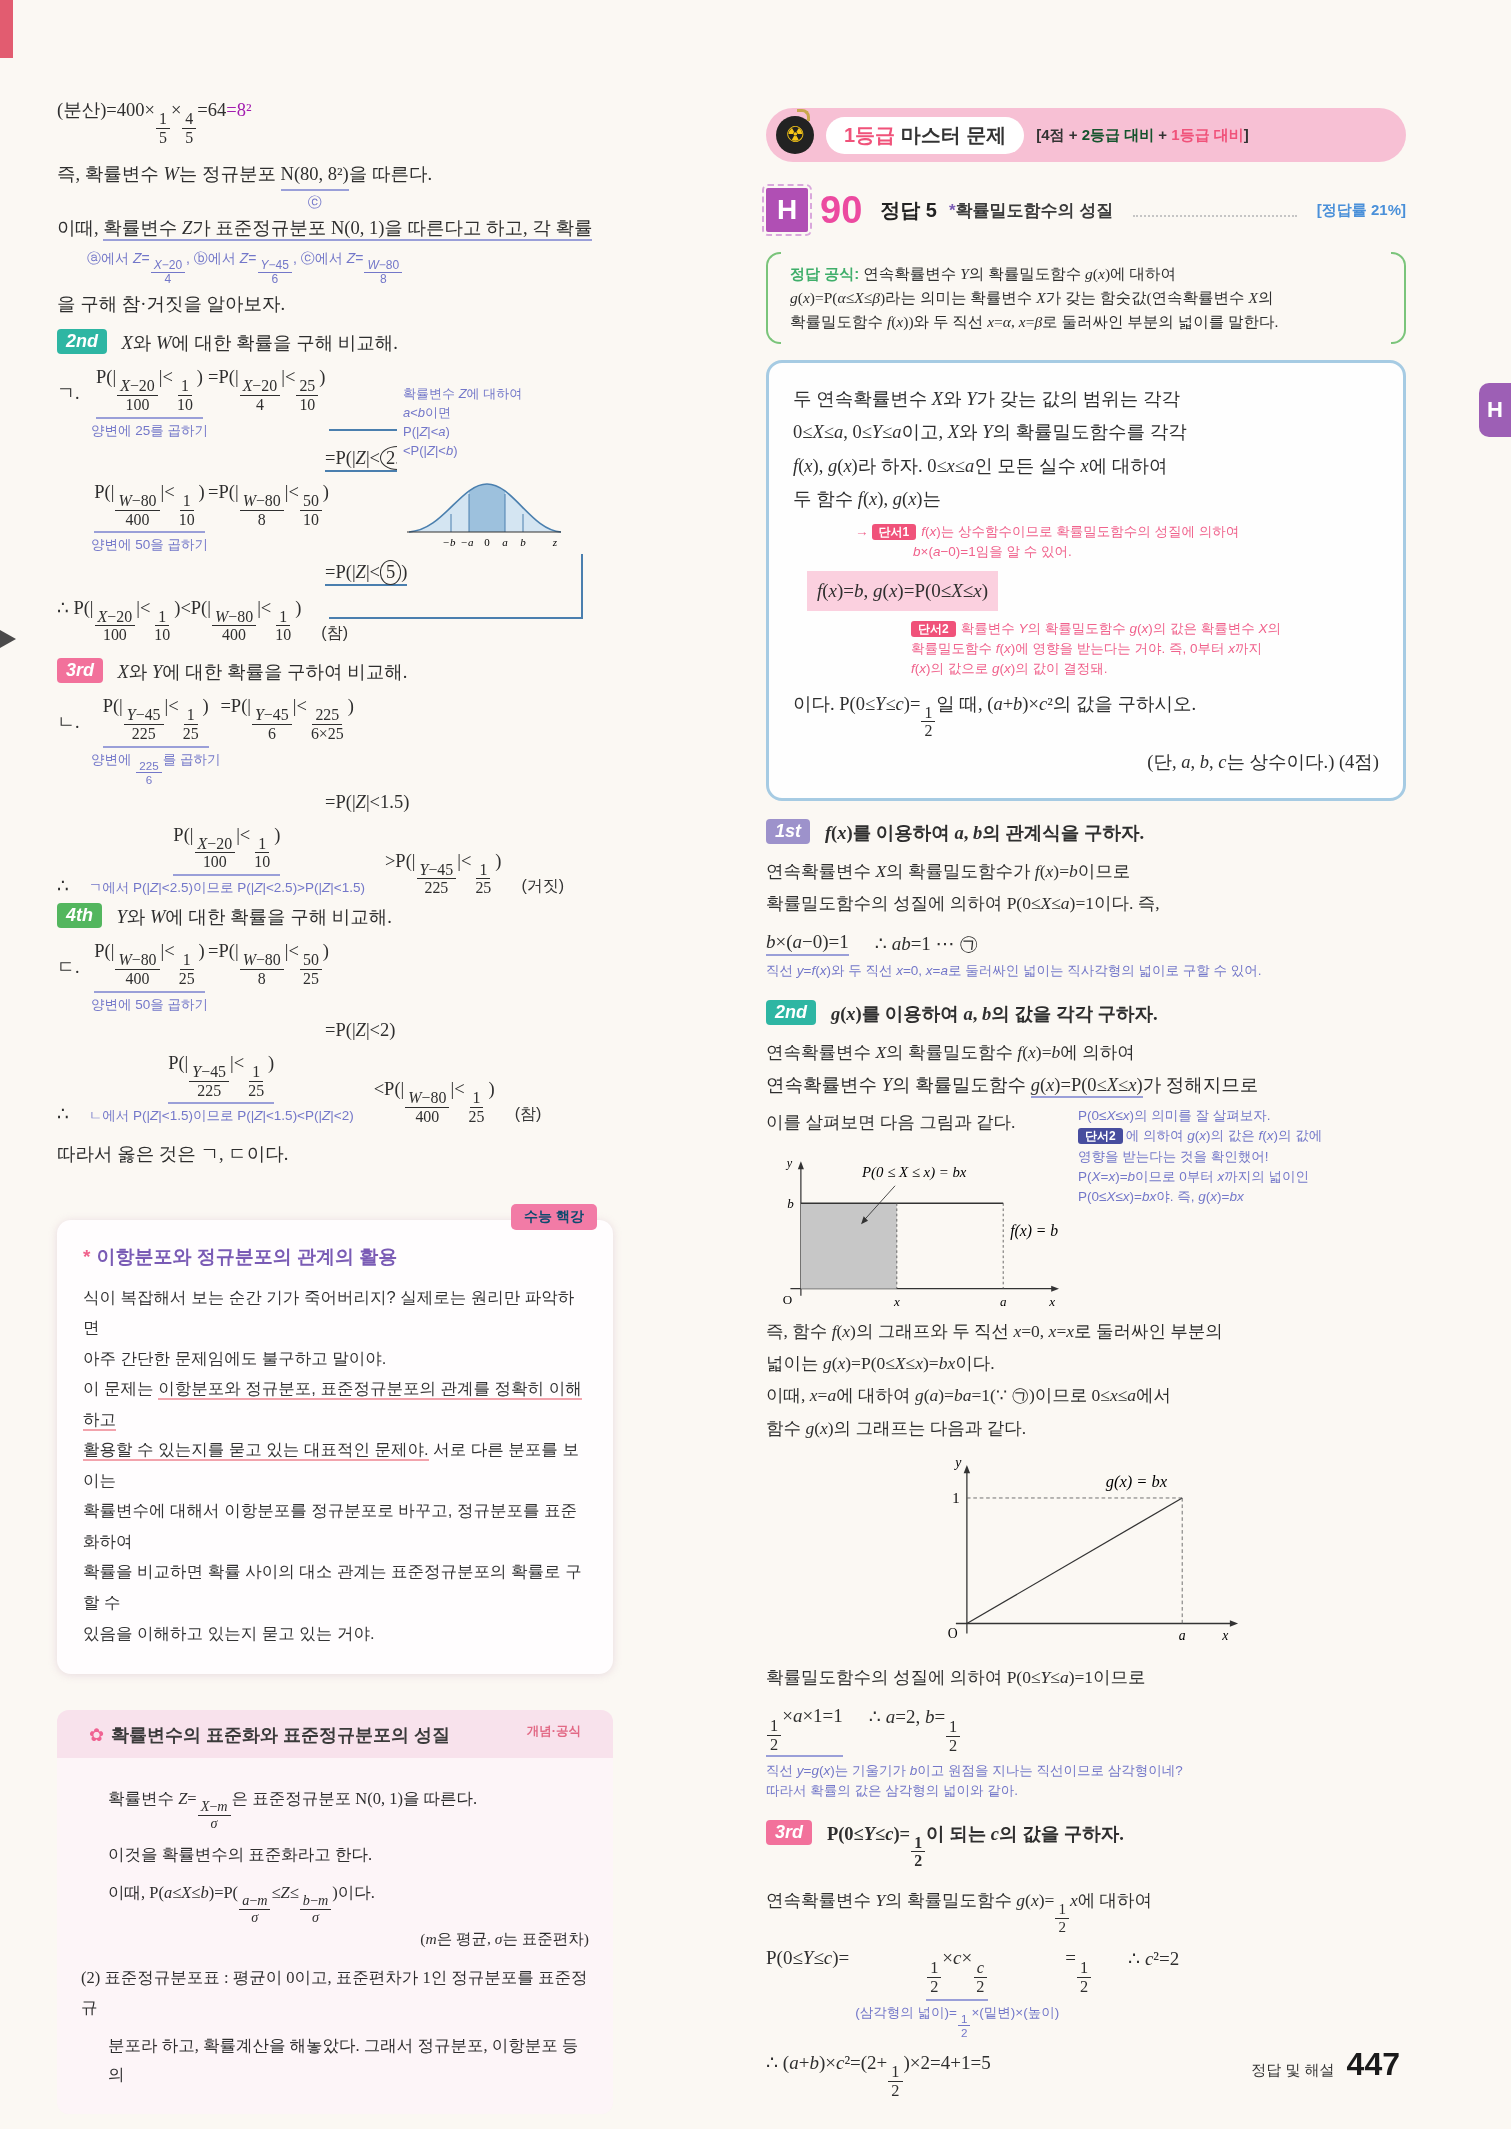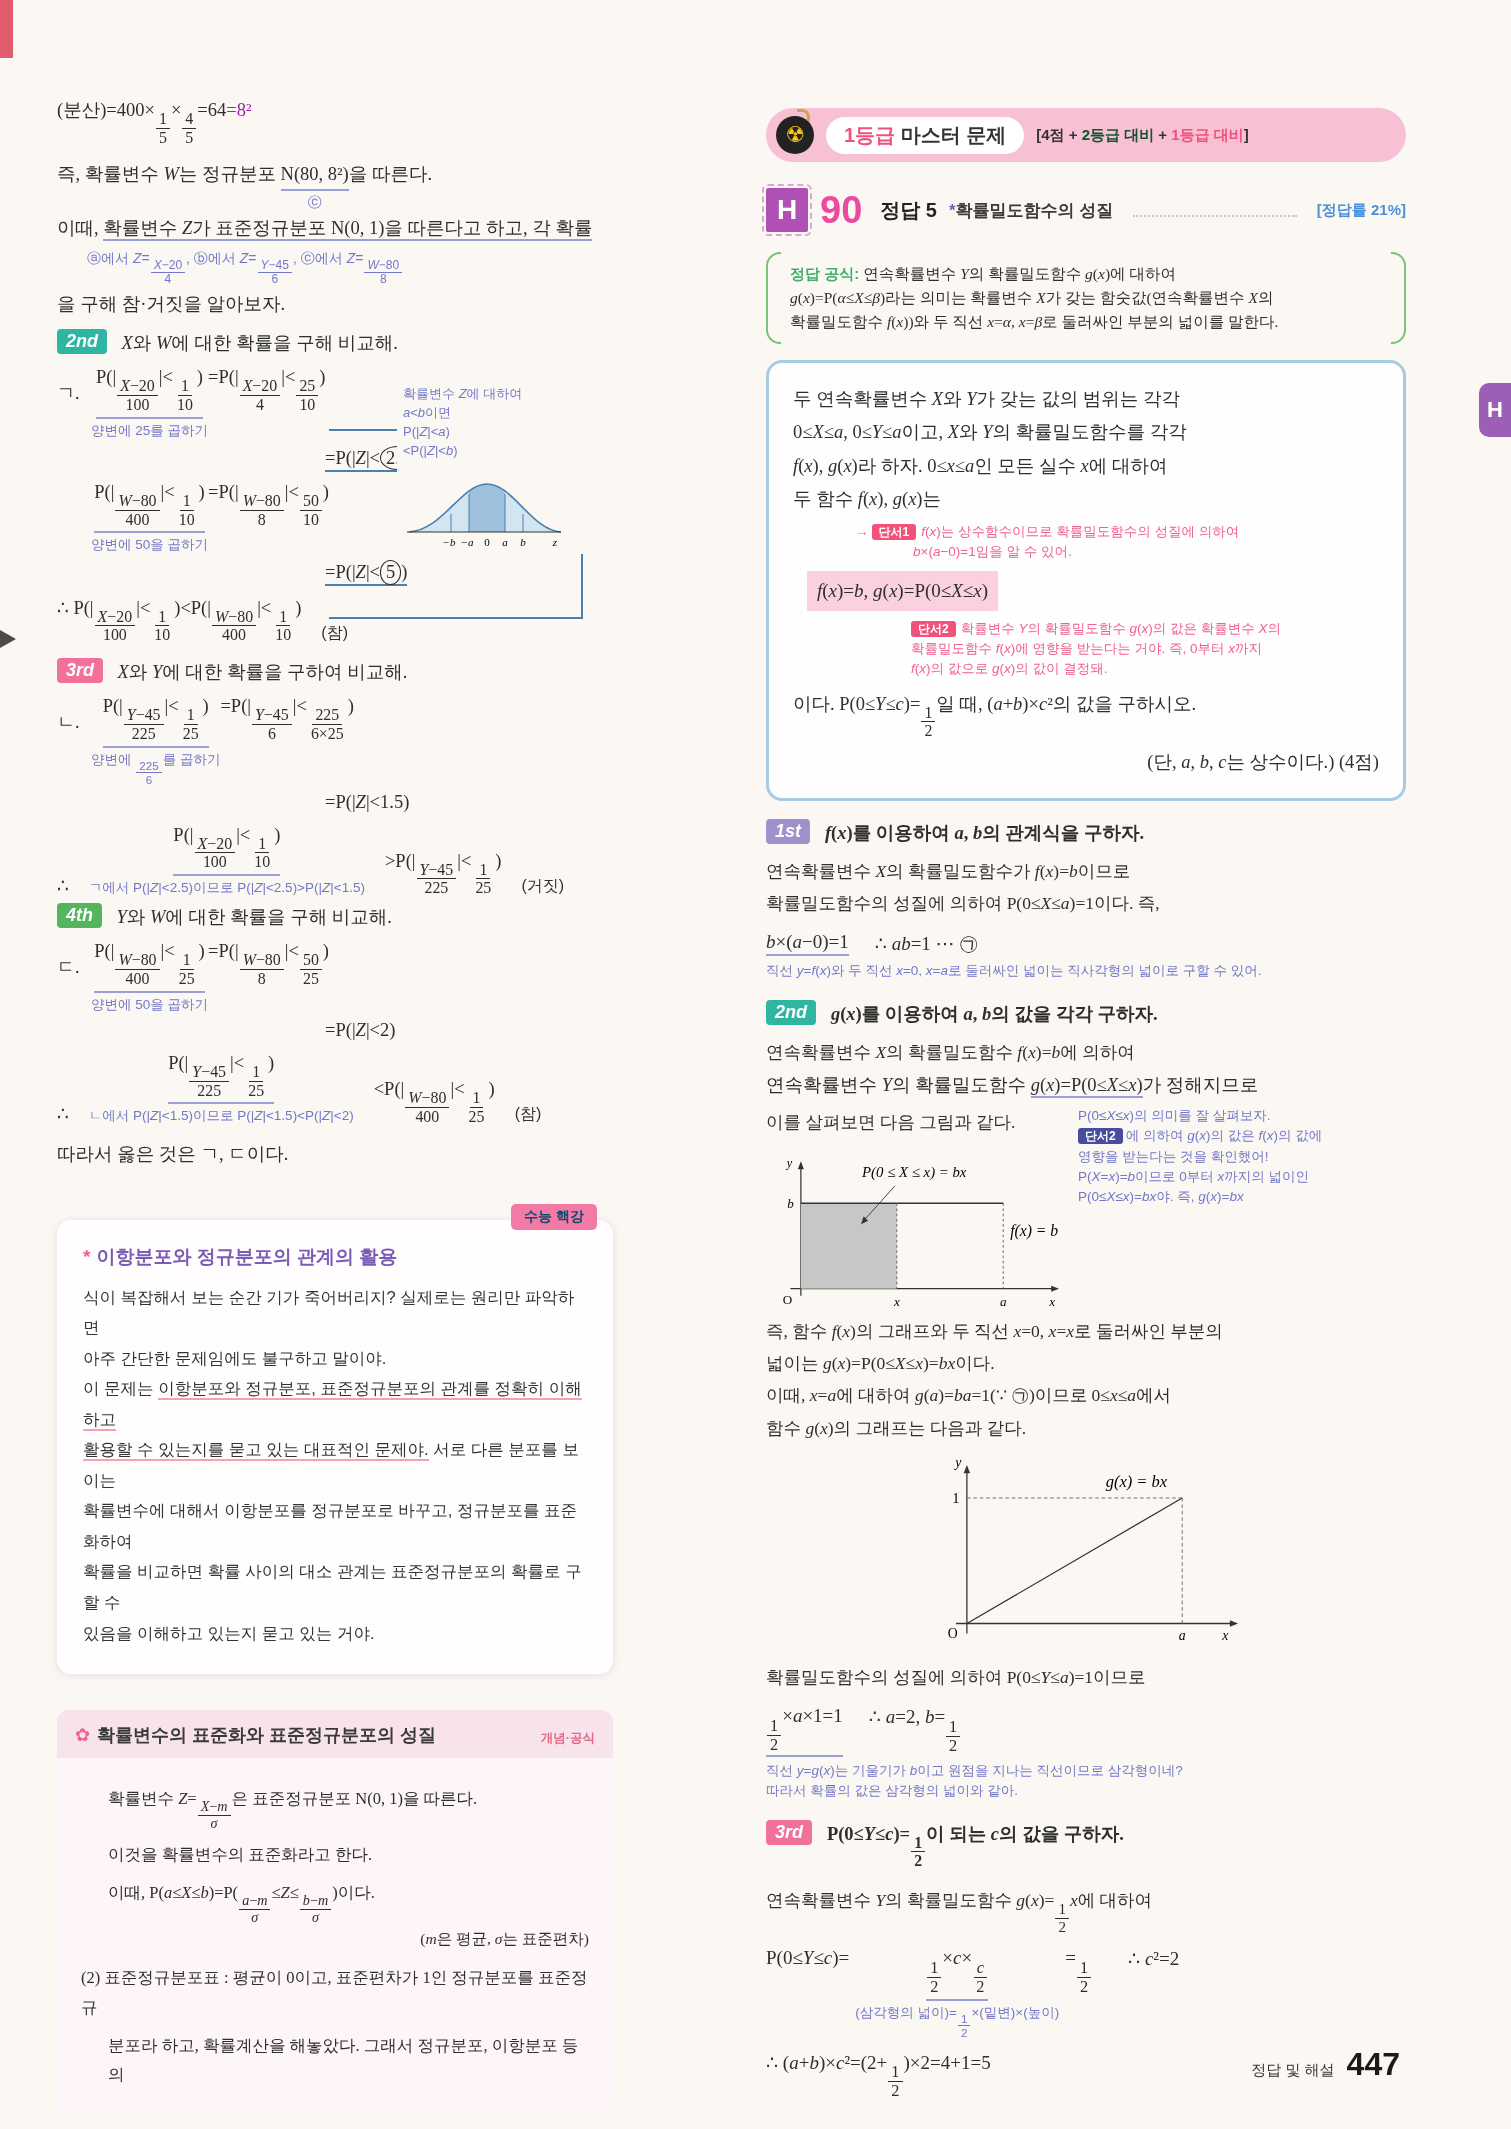--- a/index.html
+++ b/index.html
@@ -60,22 +60,22 @@
   .corecard{position:relative;margin-top:50px;background:#fffdfe;border-radius:14px;
             padding:24px 26px 26px;box-shadow:0 1px 8px rgba(190,150,175,.3);}
   .hkbadge{position:absolute;top:-16px;right:16px;background:#f27ba6;color:#0c4a6e;
            padding:4px 13px;border-radius:5px;font-size:14px;font-weight:bold;}
   .coretitle{font-size:19px;font-weight:bold;color:#7a5bb5;margin-bottom:12px;}
   .coretitle .star{color:#f0628c;margin-right:6px;}
   .core-body .cline{font-size:16.5px;line-height:1.85;}
   .useg{border-bottom:2.5px solid #f2a3ac;padding-bottom:1px;}
   
   .conceptbox{margin-top:36px;background:#fbeff4;border-radius:12px;overflow:hidden;}
-  .cb-head{display:flex;justify-content:space-between;align-items:flex-end;background:#f8e2ec;
-           padding:13px 18px 11px;}
+  .cb-head{display:flex;justify-content:space-between;align-items:flex-start;background:#f8e2ec;
+           padding:13px 32px 11px;}
   .cb-title{font-weight:bold;font-size:18px;color:#3a3a3a;}
   .cb-flower{color:#f06292;margin-right:7px;}
   .cb-corner{color:#e26a86;font-size:12.5px;font-weight:bold;}
   .cb-body{padding:18px 24px 24px;background:#fdf5f8;font-size:16.5px;line-height:1.8;}
   .ci{margin-top:10px;}
   .ci-sub{margin-left:27px;margin-top:8px;}
   .ci-right{text-align:right;font-size:15.5px;}
   
   .banner{display:flex;align-items:center;background:#f7c0d4;border-radius:27px;height:54px;
           padding:0 18px 0 10px;gap:12px;}

